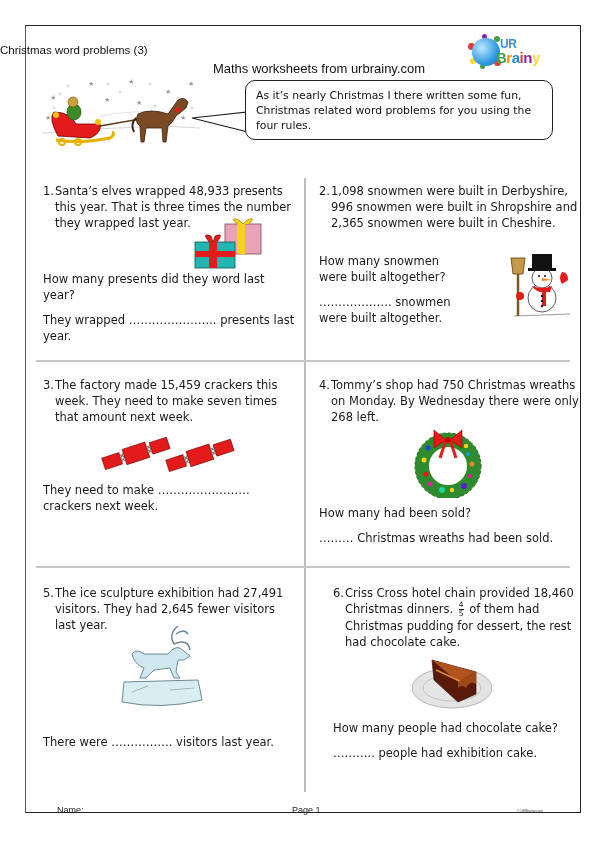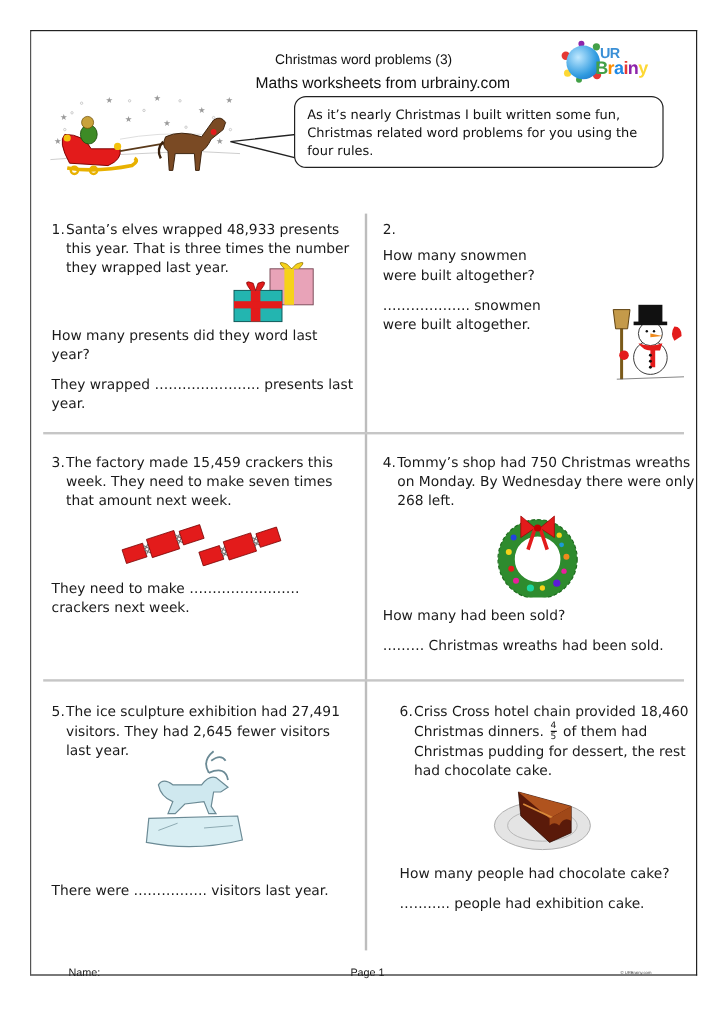--- a/index.html
+++ b/index.html
@@ -1,18 +1,18 @@
 <!DOCTYPE html>
 <html><head>
 <meta charset="utf-8">
 <style>
   html, body { margin:0; padding:0; background:#ffffff; }
   body { width:606px; height:857px; position:relative; overflow:hidden; font-family:"DejaVu Sans", sans-serif; color:#1a1a1a; }
   .page-border { position:absolute; left:25px; top:25px; width:556px; height:788px; border:1px solid #222; border-left-color:#555; box-sizing:border-box; }
-  .title { position:absolute; left:0; width:606px; top:44px; text-align:center; font-family:"Liberation Sans", sans-serif; font-size:11.5px; color:#111; }
+  .title { position:absolute; left:0; width:606px; top:44px; font-family:"Liberation Sans", sans-serif; font-size:11.5px; color:#111; }
   .subtitle { position:absolute; left:0; width:606px; top:61px; text-align:center; font-family:"Liberation Sans", sans-serif; font-size:13px; color:#111;padding-left:16px; }
   .logo { position:absolute; left:466px; top:33px; width:70px; height:40px; }
   .logo-ball { position:absolute; left:6px; top:5px; width:28px; height:28px; border-radius:50%; background:radial-gradient(circle at 35% 35%, #bfe8ff, #2f9be0 60%, #1565c0); }
   .logo-dot { position:absolute; border-radius:50%; }
   .logo-ur { position:absolute; left:34px; top:4px; font-family:"Liberation Sans", sans-serif; font-weight:bold; font-size:12px; color:#3a8fd6; letter-spacing:-0.5px; }
   .logo-brainy { position:absolute; left:30px; top:16px; font-family:"Liberation Sans", sans-serif; font-weight:bold; font-size:15px; letter-spacing:-0.5px; }
   .sleigh { position:absolute; left:40px; top:78px; width:165px; height:80px; }
   .bubble { position:absolute; left:245px; top:80px; width:308px; height:60px; border:1.5px solid #222; border-radius:10px; box-sizing:border-box; padding:7px 10px; font-size:10.8px; line-height:15px; color:#111; background:#fff; }
   .bubble-tail { position:absolute; left:190px; top:110px; width:60px; height:30px; }
   .vdivider { position:absolute; left:304px; top:178px; width:2px; height:614px; background:#bdbdbd; }
@@ -93,21 +93,21 @@
     <path d="M98 36 Q110 30 128 36 L138 22 Q144 18 148 24 L146 30 L136 38 Q132 46 128 48 L126 64 L123 64 L122 50 L106 50 L104 64 L101 64 L100 48 Q94 44 98 36 Z" fill="#7a4a24" stroke="#3a200c" stroke-width="0.8"></path>
     <path d="M96 40 Q90 46 94 54" stroke="#3a200c" stroke-width="2" fill="none"></path>
     <circle cx="138" cy="32" r="2.4" fill="#e31b1b"></circle>
   </svg>
 </div>
 
 <svg class="bubble-tail" viewBox="0 0 60 30">
   <path d="M2 8 L58 2 L58 22 Z" fill="#fff" stroke="#222" stroke-width="1.2"></path>
   <line x1="57" y1="3" x2="57" y2="21" stroke="#fff" stroke-width="3"></line>
 </svg>
-<div class="bubble">As it’s nearly Christmas I built written some fun, Christmas related word problems for you using the four rules.</div>
+<div class="bubble">As it’s nearly Christmas I there written some fun, Christmas related word problems for you using the four rules.</div>
 
 <div class="vdivider"></div>
 <div class="hdivider" style="top:360px;"></div>
 <div class="hdivider" style="top:566px;"></div>
 
 <div class="q" style="left:43px; top:183px; width:255px;">
   <span class="num">1.</span>
   <p class="body">Santa’s elves wrapped 48,933 presents this year. That is three times the number they wrapped last year.</p>
   <div style="height:40px;"></div>
   <p class="ans">How many presents did they word last year?</p>
@@ -121,20 +121,21 @@
     <path d="M44 6 Q36 -2 46 2 L50 6 L54 2 Q64 -2 56 6" fill="#f6d21a" stroke="#8a6d00" stroke-width="0.6"></path>
     <rect x="2" y="24" width="40" height="26" fill="#23b5b0" stroke="#0d5554" stroke-width="0.8"></rect>
     <rect x="16" y="24" width="8" height="26" fill="#e31b1b"></rect>
     <rect x="2" y="33" width="40" height="6" fill="#e31b1b"></rect>
     <path d="M16 24 Q8 14 18 18 L20 24 L22 18 Q32 14 24 24" fill="#e31b1b" stroke="#7a0000" stroke-width="0.6"></path>
   </svg>
 </div>
 
 <div class="q" style="left:319px; top:183px; width:260px;">
   <span class="num">2.</span>
+  <p class="body">1,098 snowmen were built in Derbyshire, 996 snowmen were built in Shropshire and 2,365 snowmen were built in Cheshire.</p>
   <div style="height:22px;"></div>
   <p class="ans" style="width:145px;">How many snowmen were built altogether?</p>
   <div style="height:9px;"></div>
   <p class="ans" style="width:150px;">………………. snowmen were built altogether.</p>
 </div>
 <div style="position:absolute; left:506px; top:250px;">
   <svg width="68" height="68" viewBox="0 0 68 68">
     <line x1="12" y1="22" x2="12" y2="66" stroke="#7a5a1a" stroke-width="2.5"></line>
     <path d="M5 8 L19 8 L17 24 L7 24 Z" fill="#c49a4a" stroke="#5a3d0a" stroke-width="0.8"></path>
     <circle cx="36" cy="48" r="14" fill="#fff" stroke="#333" stroke-width="0.8"></circle>

